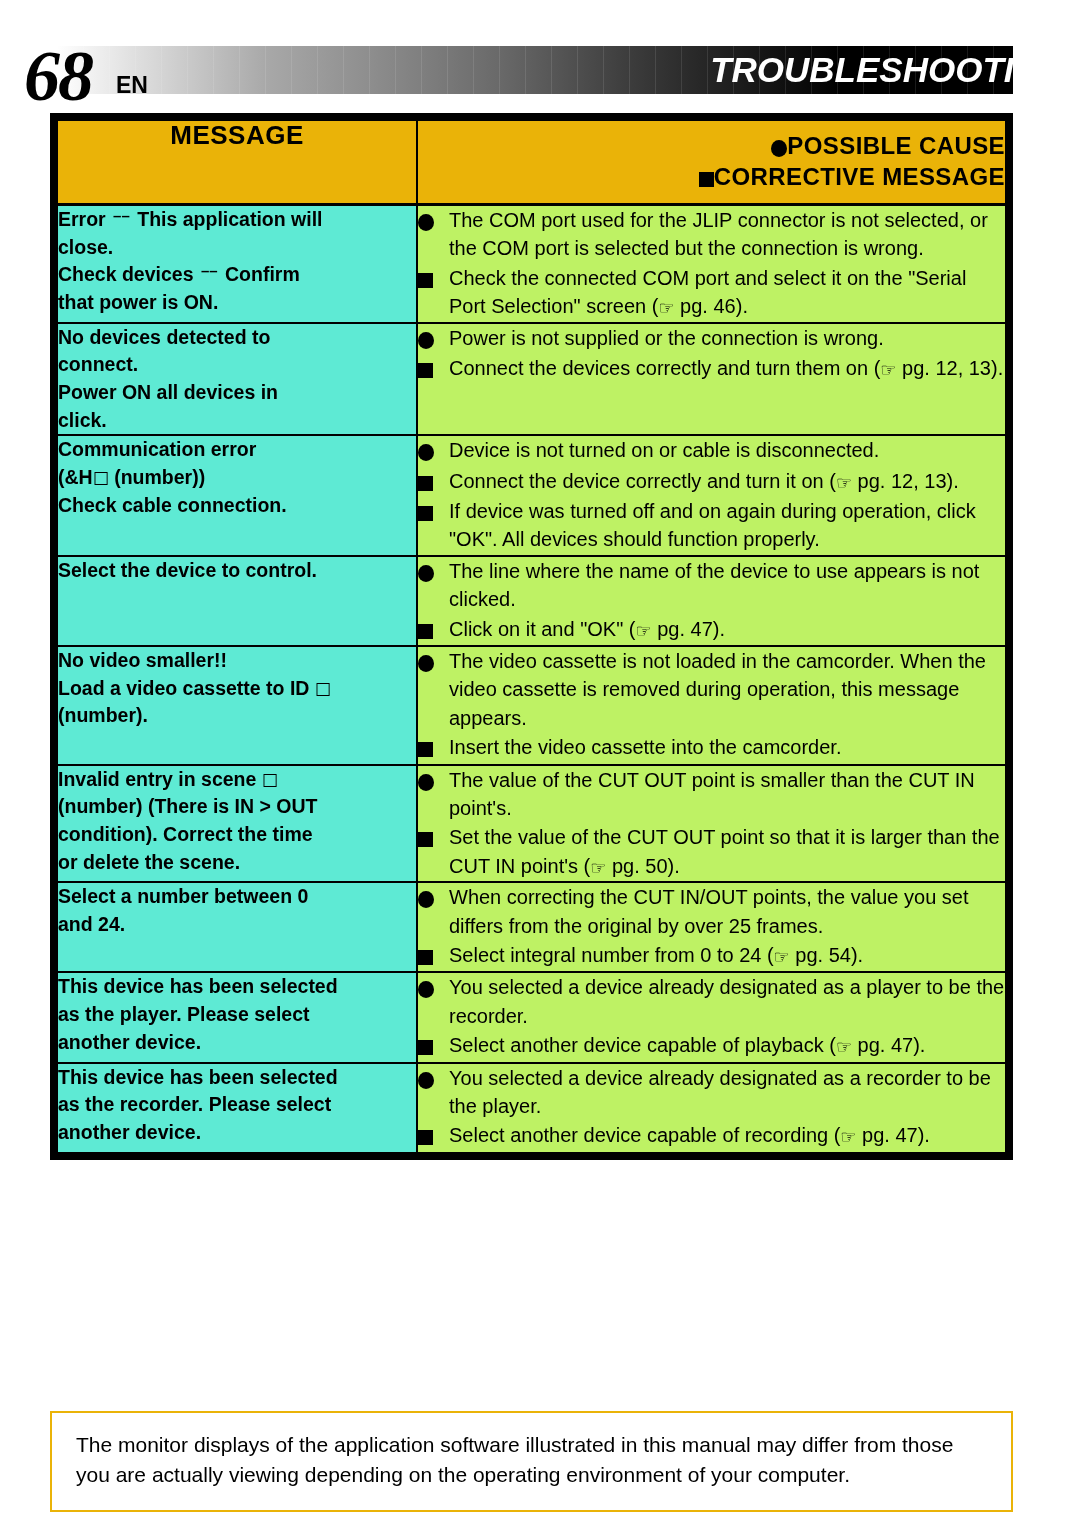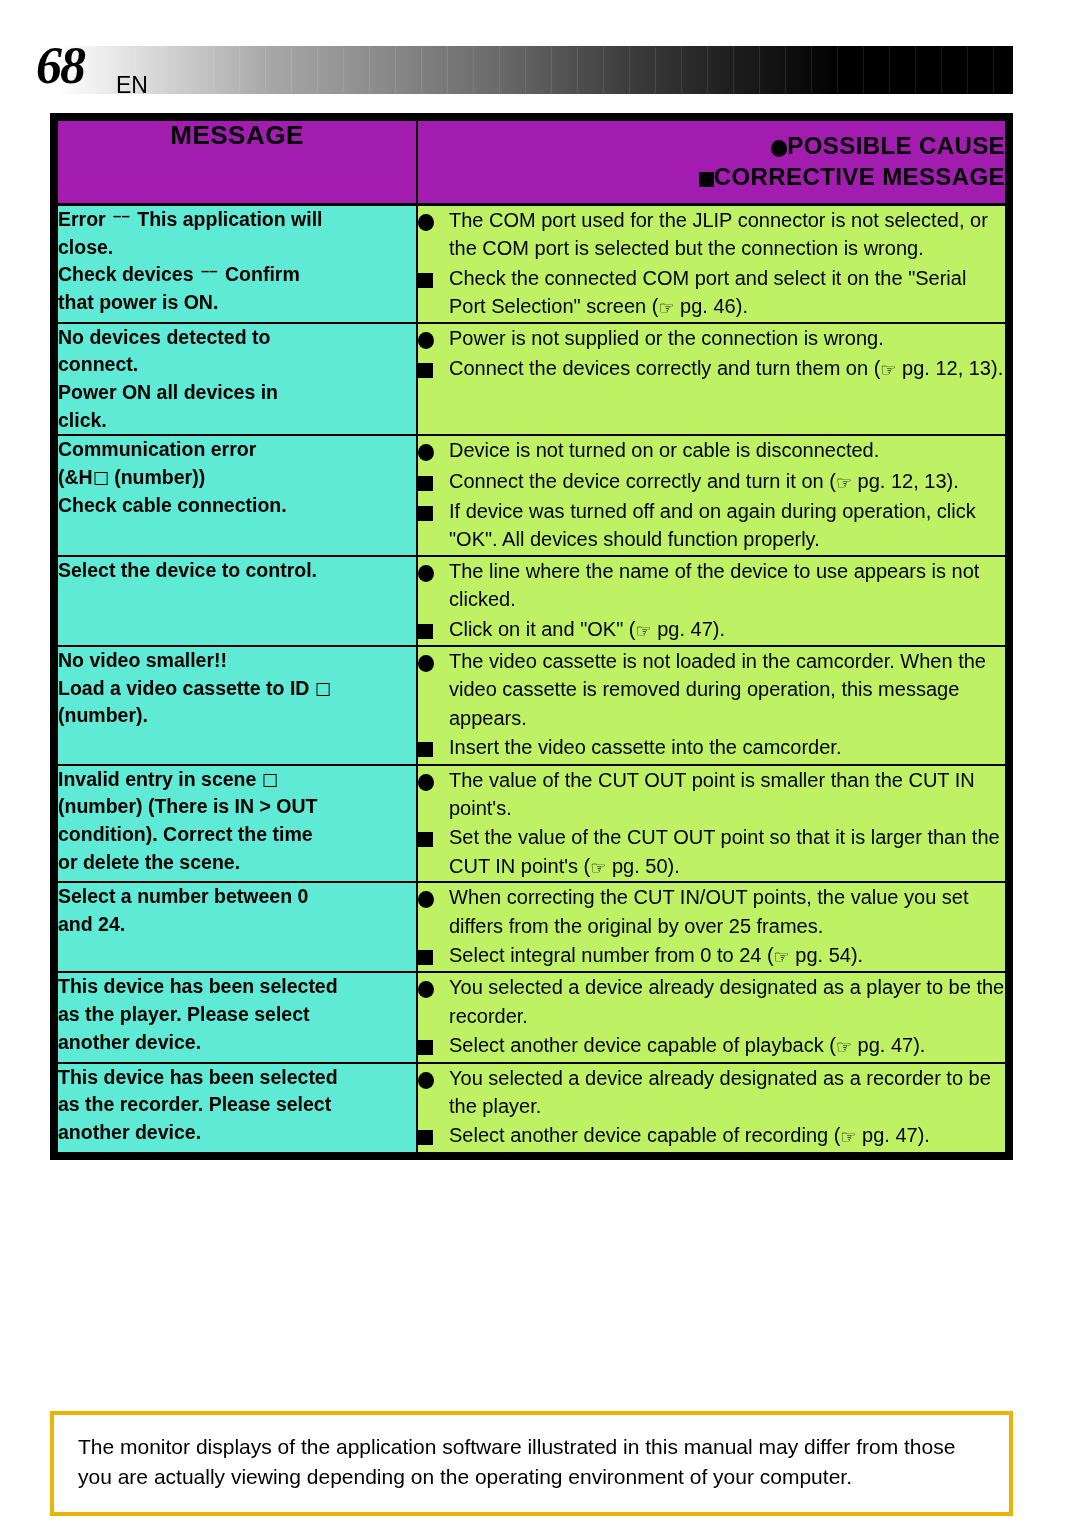--- a/index.html
+++ b/index.html
@@ -34,35 +34,35 @@
   }
   .header-bar::after{
     content:"";
     position:absolute; inset:0;
     background: repeating-linear-gradient(to right,
       rgba(255,255,255,0.10) 0px, rgba(255,255,255,0.10) 1px,
       rgba(255,255,255,0) 1px, rgba(255,255,255,0) 26px);
   }
   .page-number {
     position: absolute;
-    left: 36px; top: -2px;
+    left: 24px; top: -2px;
     font-family: "Liberation Serif", serif;
-    font-size: 52px;
+    font-size: 72px;
     font-weight: 700;
     font-style: italic;
     letter-spacing: -2px;
     line-height: 1;
     color: #000;
   }
   .page-lang {
     position: absolute;
     left: 116px; top: 32px;
     font-family: "Liberation Sans", sans-serif;
     font-size: 23px;
-    font-weight: 400;
+    font-weight: 700;
     line-height: 1;
     color: #000;
   }
   .header-title {
     position: absolute;
     right: 14px; top: 8px;
     font-family: "Liberation Sans", sans-serif;
     font-size: 35px;
     font-style: italic;
     font-weight: 700;
@@ -88,21 +88,21 @@
   table.msg-table col.c1 { width: 360px; }
   table.msg-table col.c2 { width: auto; }
 
   table.msg-table th, table.msg-table td {
     border: 2px solid #000;
     vertical-align: top;
     padding: 0;
   }
   
   tr.hdr th {
-    background: #a21caf;
+    background: #eab308;
     border-bottom: 3px solid #000;
     height: 82px;
   }
   .hdr-message {
     font-size: 26px;
     font-weight: 700;
     letter-spacing: 0.5px;
     text-align: center;
     line-height: 1.1;
   }
@@ -183,38 +183,39 @@
     position: relative;
     top: -1px;
   }
 
   
   .note-box {
     position: absolute;
     left: 50px; top: 1411px;
     width: 963px;
     box-sizing: border-box;
-    border: 4px solid #eab308;
+    border: 2px solid #eab308;
     background: #fff;
     padding: 17px 22px 19px 24px;
   }
   .note-box p {
     margin: 0;
     font-size: 21px;
     line-height: 1.45;
     font-weight: 400;
   }
 </style>
 </head>
 <body>
 
 <div class="page-header">
   <div class="header-bar"></div>
   <div class="page-number">68</div>
   <div class="page-lang">EN</div>
+  <div class="header-title">TROUBLESHOOTING</div>
 </div>
 
 <div class="table-wrap">
   <table class="msg-table">
     <colgroup>
         <col class="c1">
         <col class="c2">
       </colgroup>
     <thead>
       <tr class="hdr">

